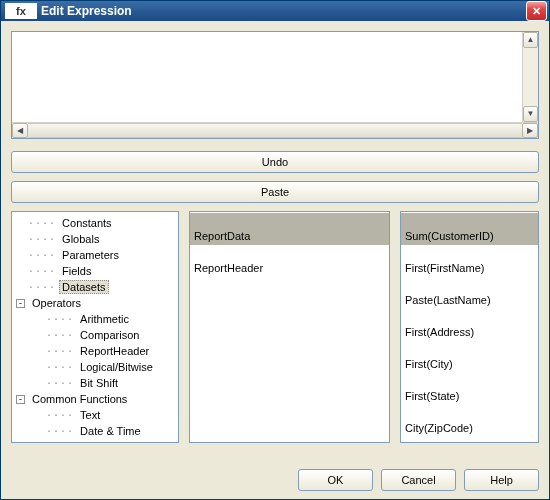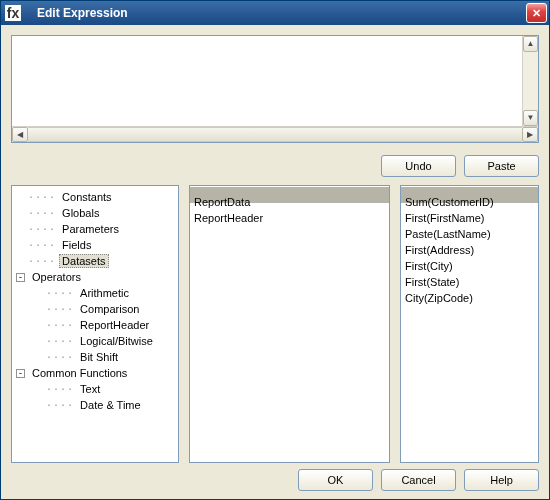--- a/index.html
+++ b/index.html
@@ -24,26 +24,26 @@
     height: 24px;
     background: linear-gradient(to bottom, #3a6ea5 0%, #2a5a95 50%, #1a4a85 100%);
     display: flex;
     align-items: center;
     padding: 0 2px 0 4px;
     color: #fff;
     font-weight: bold;
     font-size: 12px;
   }
   .title-icon {
-    width: 16px;
+    width: 32px;
     height: 16px;
-    margin-right: 16px;
+    margin-right: 4px;
     background: #fff;
     display:flex;align-items:center;justify-content:center;
-    font-size:14px;color:#333;
+    font-size:11px;color:#333;
   }
   .title-text { flex: 1; }
   .close-btn {
     width: 21px;
     height: 20px;
     background: linear-gradient(to bottom, #f5a0a0 0%, #e04343 40%, #c42b2b 100%);
     border: 1px solid #fff;
     border-radius: 3px;
     display: flex;
     align-items: center;
@@ -109,20 +109,21 @@
     justify-content: space-between;
     align-items: stretch;
   }
   .h-scroll .scroll-btn { width:16px; height:15px; line-height:13px; }
   .h-track { flex:1; background: linear-gradient(to bottom,#f7f6ef,#e3e0d1); border-top:1px solid #cfcab4; border-bottom:1px solid #cfcab4; }
   .button-row {
     display: flex;
     justify-content: flex-end;
     gap: 8px;
     padding: 12px 0 8px 0;
+    flex-direction: column;
   }
   .btn {
     min-width: 75px;
     height: 22px;
     background: linear-gradient(to bottom,#ffffff,#ece9d8);
     border: 1px solid #7f9db9;
     border-radius: 3px;
     font-size: 11px;
     font-family: inherit;
     cursor: pointer;
@@ -189,33 +190,33 @@
     padding: 0 3px;
   }
   .tree-row.selected .tree-label {
     background: #e2e0d2;
     border: 1px dotted #8d8b7e;
     padding: 0 2px;
   }
   .list-item {
     height: 15px;
     line-height: 15px;
-    padding: 8px 4px;
+    padding: 16px 4px;
     white-space: nowrap;
     cursor: pointer;
   }
   .list-item.selected {
     background: #b5b4a6;
     color: #000;
   }
   .bottom-buttons {
     display: flex;
     justify-content: flex-end;
     gap: 8px;
-    padding-top: 6px;
+    padding-top: 26px;
   }
 </style>
 </head>
 <body>
 
 <div class="window">
 
   <div class="titlebar">
     <div class="title-icon">fx</div>
     <div class="title-text">Edit Expression</div>

